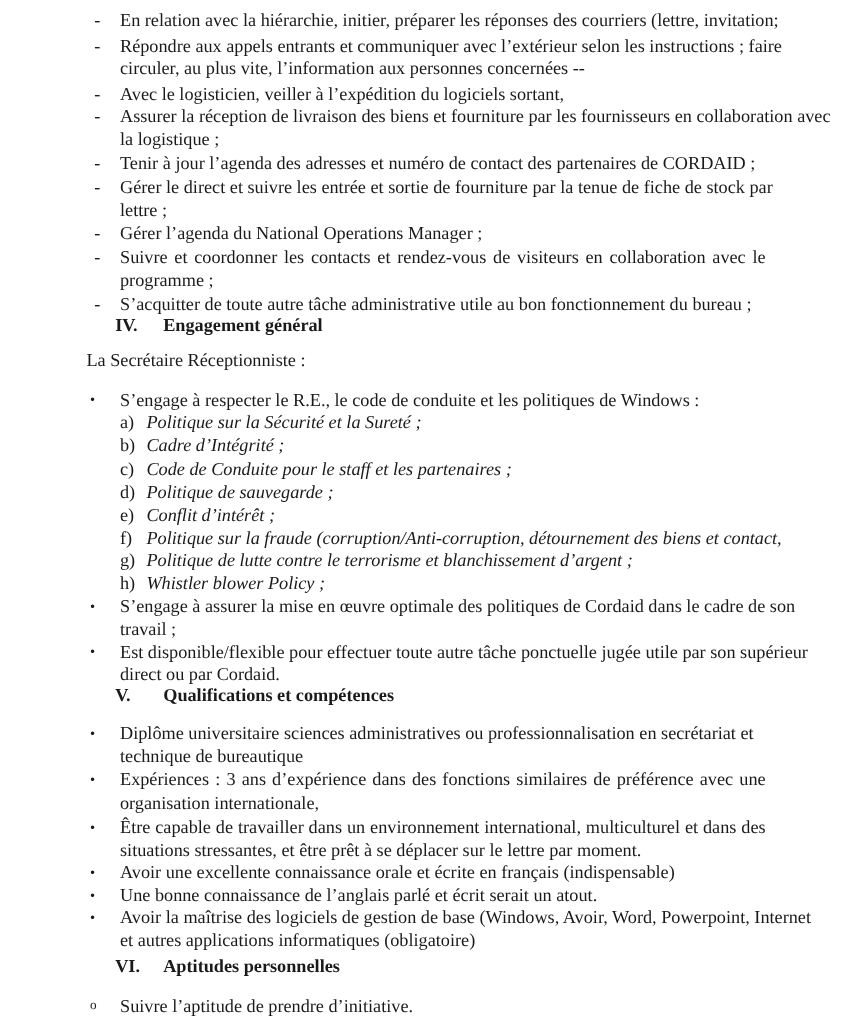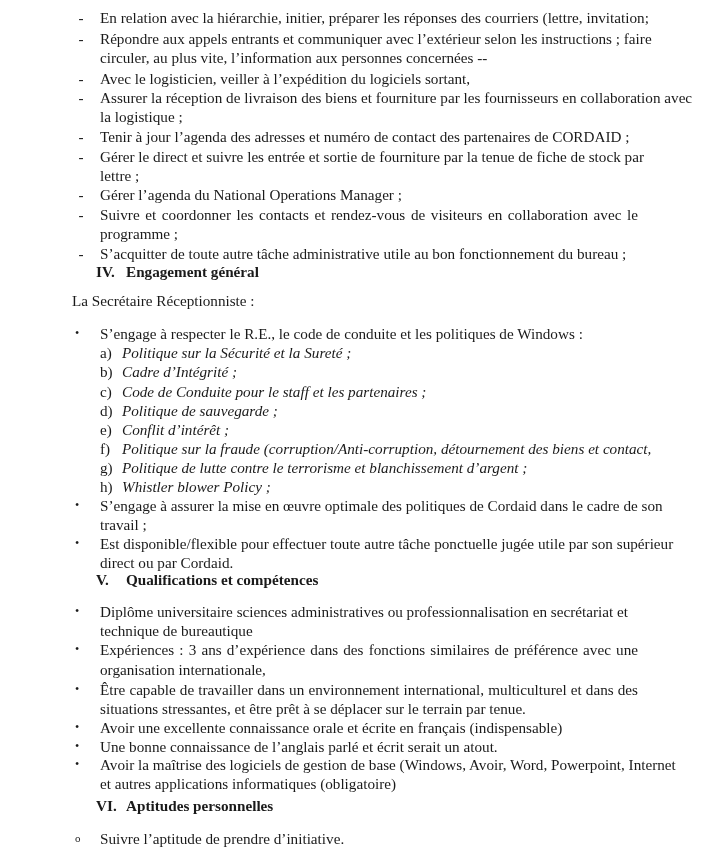--- a/index.html
+++ b/index.html
@@ -13,21 +13,21 @@
     }
     .line { position: absolute; white-space: nowrap; line-height: 19px; }
     .dash { position: absolute; left: 77px; width: 8px; text-align: center; }
     .bullet { position: absolute; left: 75px; font-size: 12px; }
     .bullet.hollow { font-size: 11px; }
     .txt { position: absolute; left: 100px; }
     .just { text-align: justify; text-align-last: justify; width: 538px; }
     .sub-label { position: absolute; left: 100px; }
     .sub-txt { position: absolute; left: 122px; font-style: italic; }
     .h-num { position: absolute; left: 76px; font-weight: bold; margin-left: 20px; }
-    .h-txt { position: absolute; left: 126px; font-weight: bold; }
+    .h-txt { position: absolute; left: 136px; font-weight: bold; }
     .plain { position: absolute; left: 72px; }
   </style>
 </head>
 <body>
 
 <div>
   <div class="line" style="top:8px;left:0;">
     <span class="dash">-</span>
     <span class="txt">En relation avec la hiérarchie, initier, préparer les réponses des courriers (lettre, invitation;</span>
   </div>
@@ -157,21 +157,21 @@
     <span class="txt just">Expériences : 3 ans d’expérience dans des fonctions similaires de préférence avec une</span>
   </div>
   <div class="line" style="top:660px;left:0;">
     <span class="txt">organisation internationale,</span>
   </div>
   <div class="line" style="top:680px;left:0;">
     <span class="bullet">•</span>
     <span class="txt just">Être capable de travailler dans un environnement international, multiculturel et dans des</span>
   </div>
   <div class="line" style="top:699px;left:0;">
-    <span class="txt">situations stressantes, et être prêt à se déplacer sur le terrain par tenue.</span>
+    <span class="txt">situations stressantes, et être prêt à se déplacer sur le lettre par moment.</span>
   </div>
   <div class="line" style="top:718px;left:0;">
     <span class="bullet">•</span>
     <span class="txt">Avoir une excellente connaissance orale et écrite en français (indispensable)</span>
   </div>
   <div class="line" style="top:737px;left:0;">
     <span class="bullet">•</span>
     <span class="txt">Une bonne connaissance de l’anglais parlé et écrit serait un atout.</span>
   </div>
   <div class="line" style="top:755px;left:0;">

